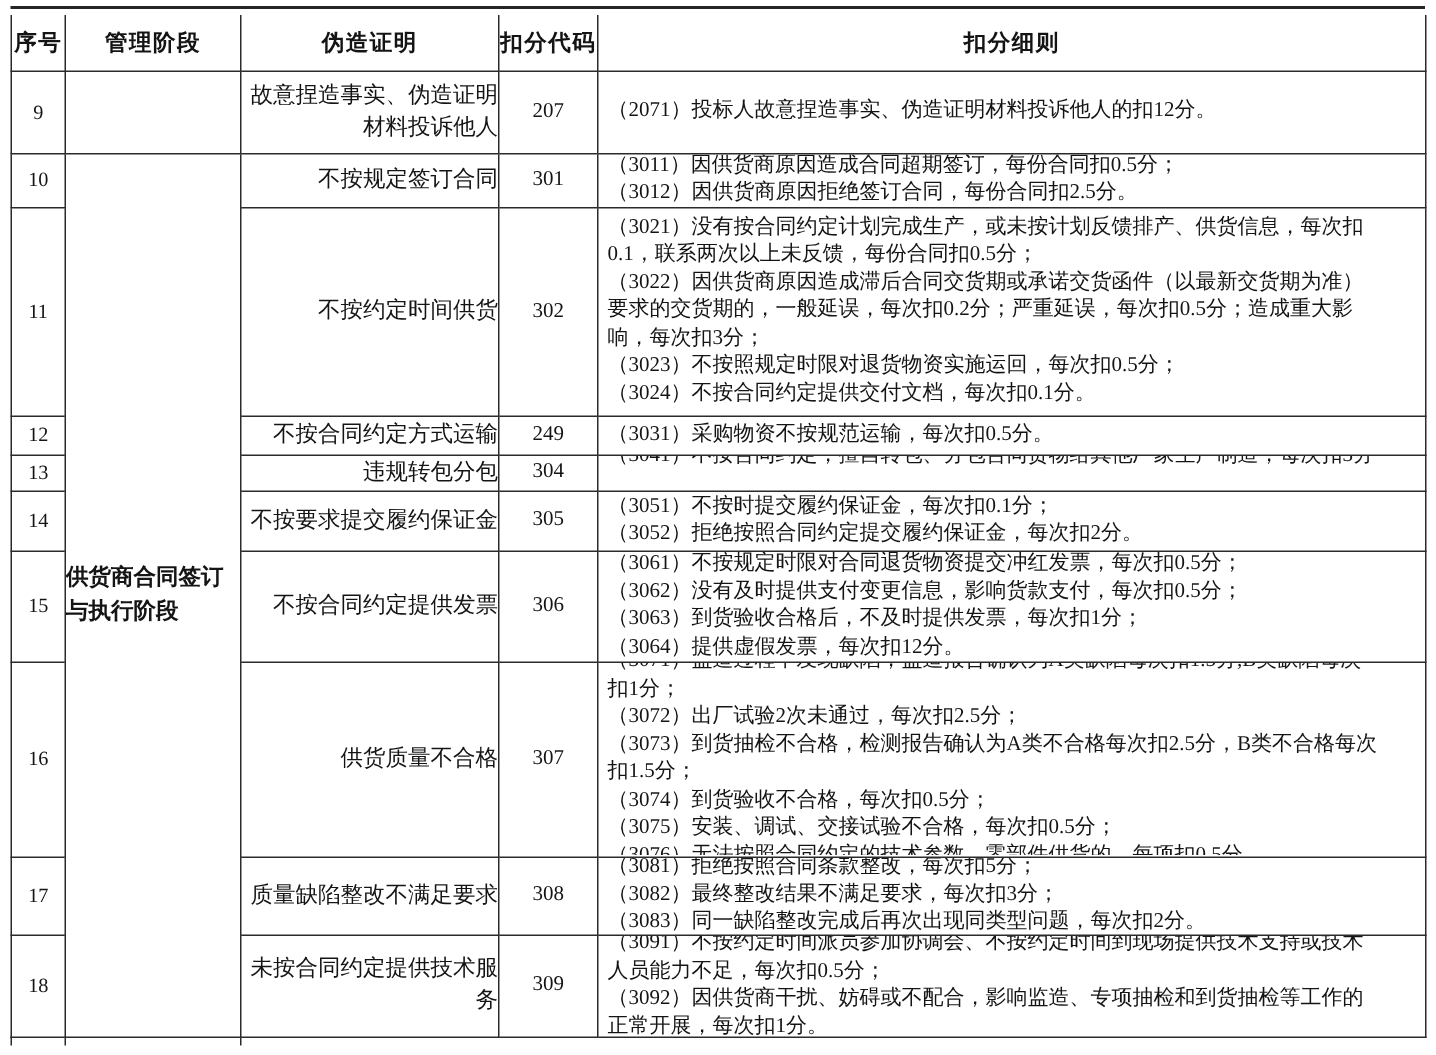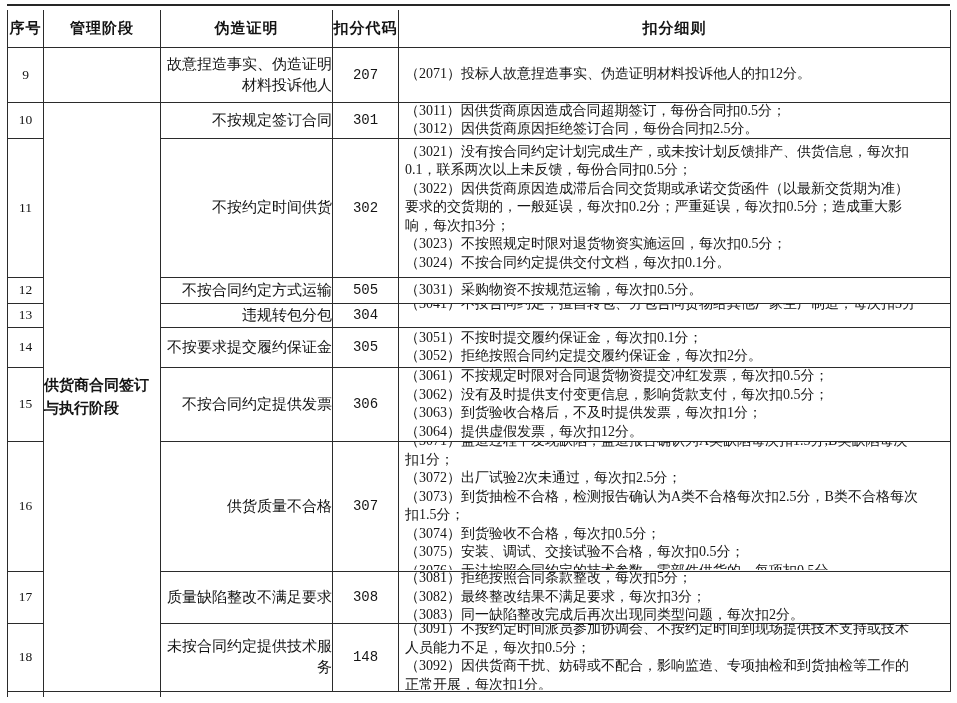--- a/index.html
+++ b/index.html
@@ -24,21 +24,21 @@
   td.c-no{text-align:center;font-size:13.5px;font-family:"Liberation Serif","DejaVu Serif",serif;}
   td.c-stage{
     font-size:15px;line-height:23px;white-space:pre-line;
     border-bottom:none;
     font-weight:bold;
   }
   td.c-beh{
     font-size:15px;line-height:21px;white-space:pre-line;
     padding:0 2px 0 4px;text-align:right;
   }
-  td.c-code{text-align:center;font-size:14px;font-family:Liberation Mono, monospace;}
+  td.c-code{text-align:center;font-size:14px;}
   td.c-det{text-align:left;}
   .box{
     overflow:hidden;display:flex;align-items:center;width:100%;
   }
   .det-text{
     display:block;font-size:14px;line-height:18.5px;white-space:pre-line;
     padding:0 4px 0 6px;width:100%;
   }
   .shift-up{position:relative;top:-11px;}
   .stub{position:absolute;width:1px;height:6px;background:#2b2b2b;top:687px;}
@@ -107,21 +107,21 @@
 要求的交货期的，一般延误，每次扣0.2分；严重延误，每次扣0.5分；造成重大影
 响，每次扣3分；
 （3023）不按照规定时限对退货物资实施运回，每次扣0.5分；
 （3024）不按合同约定提供交付文档，每次扣0.1分。</span>
             </div>
         </td>
       </tr>
       <tr style="height:26px">
         <td class="c-no">12</td>
         <td class="c-beh">不按合同约定方式运输</td>
-        <td class="c-code">505</td>
+        <td class="c-code">249</td>
         <td class="c-det">
           <div class="box" style="height:24px">
               <span class="det-text">（3031）采购物资不按规范运输，每次扣0.5分。</span>
             </div>
         </td>
       </tr>
       <tr style="height:24px">
         <td class="c-no">13</td>
         <td class="c-beh">违规转包分包</td>
         <td class="c-code">304</td>
@@ -181,21 +181,21 @@
               <span class="det-text">（3081）拒绝按照合同条款整改，每次扣5分；
 （3082）最终整改结果不满足要求，每次扣3分；
 （3083）同一缺陷整改完成后再次出现同类型问题，每次扣2分。</span>
             </div>
         </td>
       </tr>
       <tr style="height:68px">
         <td class="c-no">18</td>
         <td class="c-beh">未按合同约定提供技术服
 务</td>
-        <td class="c-code">148</td>
+        <td class="c-code">309</td>
         <td class="c-det">
           <div class="box" style="height:66px">
               <span class="det-text">（3091）不按约定时间派员参加协调会、不按约定时间到现场提供技术支持或技术
 人员能力不足，每次扣0.5分；
 （3092）因供货商干扰、妨碍或不配合，影响监造、专项抽检和到货抽检等工作的
 正常开展，每次扣1分。</span>
             </div>
         </td>
       </tr>
     </tbody>

